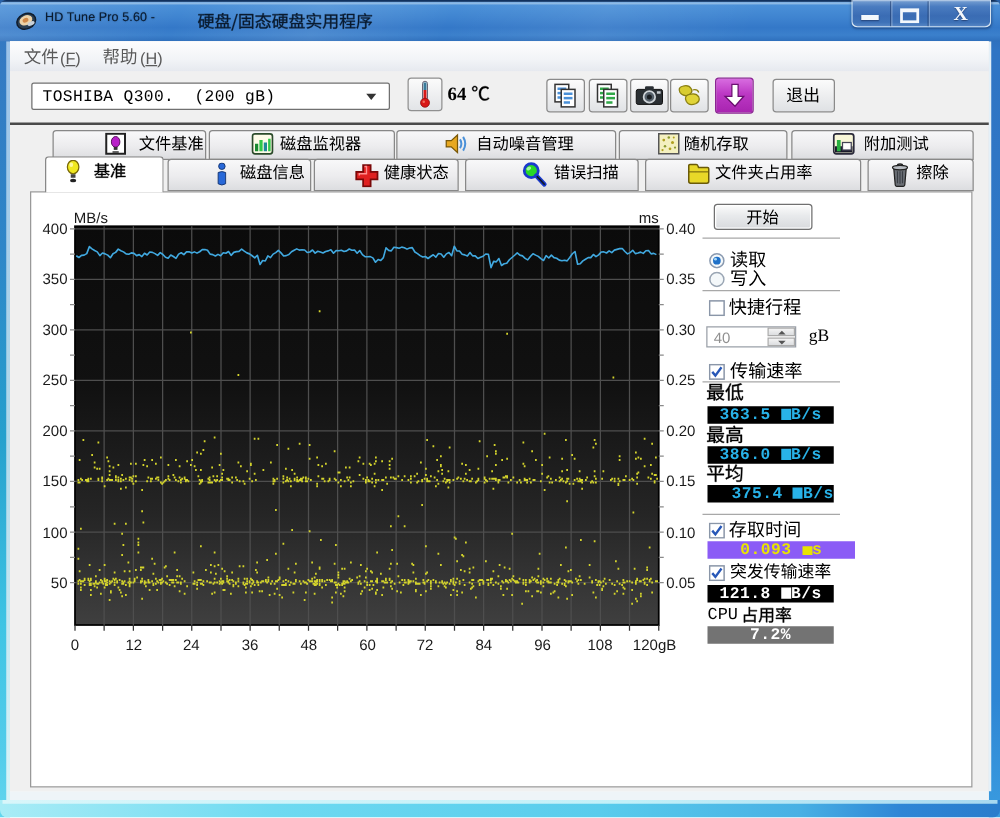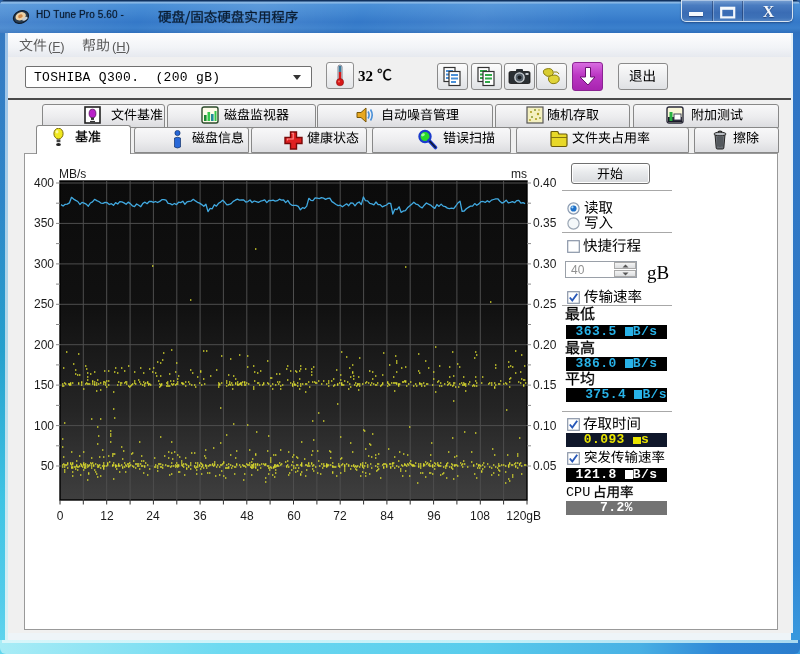--- a/index.html
+++ b/index.html
@@ -55,21 +55,21 @@
     <path d="M1 1h8L5 6z" fill="#333"></path>
   </svg>
 <div class="abs" style="left:326px;top:62px;width:28px;height:27px;background:linear-gradient(to bottom,#fbfbfb,#e2e4e7);border:1px solid #909090;border-radius:3px"></div>
 <svg class="abs" style="left:333px;top:64px" width="14" height="23" viewBox="0 0 14 23">
 <rect x="5" y="1" width="4" height="16" rx="2" fill="#e8eef2" stroke="#667" stroke-width="0.8"></rect>
 <rect x="5.8" y="2" width="2.4" height="6" fill="#3a7a9a"></rect>
 <rect x="5.8" y="8" width="2.4" height="10" fill="#d81818"></rect>
 <circle cx="7" cy="18.2" r="3.6" fill="#d81818" stroke="#8a1010" stroke-width="0.6"></circle>
 <circle cx="6" cy="17.4" r="1" fill="#f07060"></circle>
 </svg>
-<div class="abs" style="left:358px;top:68px;font-size:15px;font-weight:700;color:#000;font-family:'Liberation Serif',serif">32</div>
+<div class="abs" style="left:358px;top:68px;font-size:15px;font-weight:700;color:#000;font-family:'Liberation Serif',serif">64</div>
 <svg width="16" height="19" viewBox="0 0 16 19" style="position:absolute;left:377px;top:67px;">
     <path d="M2.8 6C3.9 6 4.9 5.2 4.9 3.9C4.9 2.6 3.9 1.8 2.8 1.8C1.7 1.8 0.7 2.6 0.7 3.9C0.7 5.2 1.7 6 2.8 6ZM2.8 5.3C2.1 5.3 1.6 4.7 1.6 3.9C1.6 3.1 2.1 2.5 2.8 2.5C3.6 2.5 4.1 3.1 4.1 3.9C4.1 4.7 3.6 5.3 2.8 5.3ZM11 13.4C12.4 13.4 13.5 12.8 14.4 11.8L13.5 10.9C12.9 11.7 12.1 12.1 11.1 12.1C9 12.1 7.7 10.4 7.7 7.7C7.7 5 9 3.3 11.1 3.3C12 3.3 12.7 3.7 13.3 4.3L14.1 3.4C13.5 2.7 12.4 2 11.1 2C8.3 2 6.2 4.2 6.2 7.7C6.2 11.3 8.2 13.4 11 13.4Z" fill="#000" stroke="#000" stroke-width="0.3"></path>
   </svg>
 <div class="abs" style="left:437px;top:63px;width:31px;height:27px;background:linear-gradient(to bottom,#fcfcfc,#e0e2e5);border:1px solid #8a8a8a;border-radius:3px"></div>
 <div class="abs" style="left:471px;top:63px;width:31px;height:27px;background:linear-gradient(to bottom,#fcfcfc,#e0e2e5);border:1px solid #8a8a8a;border-radius:3px"></div>
 <div class="abs" style="left:504px;top:63px;width:31px;height:27px;background:linear-gradient(to bottom,#fcfcfc,#e0e2e5);border:1px solid #8a8a8a;border-radius:3px"></div>
 <div class="abs" style="left:536px;top:63px;width:31px;height:27px;background:linear-gradient(to bottom,#fcfcfc,#e0e2e5);border:1px solid #8a8a8a;border-radius:3px"></div>
 <div class="abs" style="left:572px;top:62px;width:31px;height:29px;background:linear-gradient(to bottom,#d86ce0,#bc38c4 45%,#a824b0);border:1px solid #8a2492;border-radius:3px"></div>
 <svg class="abs" style="left:441px;top:66px" width="22" height="21" viewBox="0 0 22 21">
 <rect x="3" y="1.5" width="11" height="14" fill="#fff" stroke="#333" stroke-width="1.2"></rect>
@@ -297,21 +297,21 @@
 <div class="abs" style="left:565px;top:261px;width:72px;height:17px;background:#fff;border:1px solid #9aa0a8;z-index:6"></div>
 <div class="abs" style="left:571px;top:263px;font-size:12px;color:#909090;z-index:6">40</div>
 <div class="abs" style="left:614px;top:262px;width:22px;height:7px;z-index:6;background:linear-gradient(to bottom,#f4f4f4,#dcdee0);border:1px solid #aaa"></div>
 <div class="abs" style="left:614px;top:270px;width:22px;height:7px;z-index:6;background:linear-gradient(to bottom,#f4f4f4,#dcdee0);border:1px solid #aaa"></div>
 <svg class="abs" style="left:622px;top:264px;z-index:7" width="7" height="4" viewBox="0 0 7 4">
     <path d="M0.5 3.5h6L3.5 0.5z" fill="#555"></path>
   </svg>
 <svg class="abs" style="left:622px;top:272px;z-index:7" width="7" height="4" viewBox="0 0 7 4">
     <path d="M0.5 0.5h6L3.5 3.5z" fill="#555"></path>
   </svg>
-<div class="abs" style="left:647px;top:262px;font-size:19px;color:#000;z-index:6;font-family:'Liberation Serif',serif">gB</div>
+<div class="abs" style="left:647px;top:262px;font-size:14px;color:#000;z-index:6;font-family:'Liberation Serif',serif">gB</div>
 <svg class="abs" style="left:567px;top:291px;z-index:6" width="13" height="13" viewBox="0 0 13 13">
     <rect x="0.7" y="0.7" width="11.6" height="11.6" fill="#fff" stroke="#8a96a8" stroke-width="1.2"></rect>
     <path d="M2.8 6.5 L5.3 9.5 L10.2 2.8" fill="none" stroke="#2858b8" stroke-width="1.9"></path>
   </svg>
 <svg width="59" height="18" viewBox="0 0 59 18" style="position:absolute;left:584px;top:289px;z-index:6">
     <path d="M3.9 0.6C3 2.8 1.7 5 0.3 6.4C0.4 6.7 0.8 7.2 0.9 7.5C1.4 7 1.9 6.4 2.3 5.7V13.9H3.4V4.1C3.9 3.1 4.5 2 4.9 0.9ZM6.8 10.9C8.2 11.8 9.8 13.1 10.6 13.9L11.4 13.1C11 12.7 10.5 12.3 9.8 11.8C10.9 10.6 12.2 9.2 13 8.2L12.3 7.7L12.1 7.8H7.4L8 6H13.8V5H8.3L8.7 3.3H13.2V2.3H9L9.4 0.8L8.3 0.7L7.9 2.3H5V3.3H7.6L7.1 5H4.2V6H6.8C6.5 7.1 6.2 8 6 8.8H11.2C10.5 9.5 9.7 10.4 9 11.2C8.5 10.9 8 10.6 7.6 10.3Z M25.1 6.3V11.5H26V6.3ZM27 5.7V12.7C27 12.8 26.9 12.9 26.8 12.9C26.6 12.9 26 12.9 25.3 12.9C25.5 13.2 25.6 13.5 25.6 13.8C26.5 13.8 27.1 13.8 27.4 13.6C27.8 13.5 27.9 13.2 27.9 12.7V5.7ZM15.5 8C15.6 7.9 16.1 7.8 16.5 7.8H17.7V9.8C16.7 10 15.8 10.2 15.1 10.3L15.4 11.4L17.7 10.8V13.9H18.6V10.5L19.8 10.2L19.7 9.3L18.6 9.6V7.8H19.8V6.8H18.6V4.6H17.7V6.8H16.4C16.8 5.8 17.2 4.6 17.4 3.3H19.8V2.3H17.6C17.8 1.8 17.8 1.3 17.9 0.8L16.9 0.6C16.8 1.2 16.8 1.8 16.7 2.3H15.2V3.3H16.5C16.2 4.5 15.9 5.5 15.8 5.9C15.6 6.5 15.4 7 15.2 7.1C15.3 7.3 15.5 7.8 15.5 8ZM24.1 0.5C23.1 2.1 21.3 3.5 19.5 4.3C19.8 4.5 20.1 4.9 20.3 5.1C20.6 4.9 21 4.7 21.4 4.4V5H26.8V4.3C27.1 4.6 27.5 4.8 27.9 5C28.1 4.7 28.4 4.3 28.6 4.1C27.1 3.5 25.7 2.6 24.6 1.4L24.9 0.9ZM21.8 4.1C22.6 3.6 23.4 2.9 24.1 2.1C24.8 2.9 25.6 3.6 26.5 4.1ZM23.4 6.9V8H21.4V6.9ZM20.5 6V13.9H21.4V10.9H23.4V12.8C23.4 12.9 23.4 12.9 23.3 12.9C23.1 12.9 22.7 12.9 22.3 12.9C22.4 13.2 22.5 13.6 22.6 13.8C23.2 13.8 23.6 13.8 23.9 13.7C24.2 13.5 24.3 13.2 24.3 12.8V6ZM21.4 8.9H23.4V10H21.4Z M30 1.7C30.8 2.5 31.8 3.6 32.2 4.2L33.1 3.6C32.6 2.9 31.6 1.9 30.8 1.2ZM32.9 5.8H29.7V6.8H31.8V11.3C31.1 11.5 30.4 12.2 29.6 12.9L30.3 13.8C31.1 12.9 31.8 12.1 32.3 12.1C32.7 12.1 33.1 12.6 33.7 12.9C34.8 13.5 36 13.6 37.7 13.6C39.1 13.6 41.6 13.6 42.6 13.5C42.7 13.2 42.8 12.7 42.9 12.4C41.5 12.6 39.4 12.7 37.7 12.7C36.2 12.7 34.9 12.6 34 12C33.5 11.8 33.1 11.5 32.9 11.4ZM35.2 5.1H37.5V7H35.2ZM38.6 5.1H41V7H38.6ZM37.5 0.6V2.1H33.6V3H37.5V4.2H34.2V7.8H37C36.2 9.1 34.8 10.2 33.4 10.8C33.7 11 34 11.4 34.1 11.6C35.3 11 36.6 9.9 37.5 8.7V12H38.6V8.7C39.8 9.6 41.1 10.6 41.8 11.4L42.5 10.7C41.7 9.8 40.2 8.7 38.9 7.8H42V4.2H38.6V3H42.7V2.1H38.6V0.6Z M55.5 3.4C55 4 54.1 4.8 53.5 5.3L54.3 5.8C54.9 5.4 55.8 4.7 56.4 4ZM44.3 7.9 44.9 8.7C45.8 8.3 47 7.6 48.1 7L47.9 6.2C46.6 6.9 45.2 7.5 44.3 7.9ZM44.7 4.1C45.5 4.6 46.5 5.3 46.9 5.8L47.7 5.1C47.2 4.6 46.3 3.9 45.5 3.5ZM53.3 6.8C54.3 7.5 55.6 8.3 56.2 8.9L57 8.3C56.3 7.7 55.1 6.8 54.1 6.3ZM44.2 9.8V10.8H50.2V13.9H51.3V10.8H57.3V9.8H51.3V8.6H50.2V9.8ZM49.8 0.8C50 1.1 50.3 1.5 50.5 1.9H44.5V2.9H49.9C49.4 3.6 48.9 4.2 48.7 4.4C48.5 4.6 48.3 4.8 48.1 4.8C48.2 5.1 48.3 5.5 48.4 5.8C48.6 5.7 48.9 5.6 50.6 5.5C49.9 6.2 49.3 6.7 49 7C48.5 7.4 48.1 7.7 47.8 7.7C47.9 8 48.1 8.5 48.1 8.6C48.4 8.5 48.9 8.4 52.7 8.1C52.9 8.4 53 8.6 53.1 8.8L54 8.5C53.7 7.8 53 6.7 52.3 6L51.5 6.3C51.7 6.6 52 6.9 52.2 7.3L49.6 7.5C50.9 6.5 52.2 5.2 53.3 3.8L52.5 3.3C52.2 3.7 51.8 4.1 51.5 4.5L49.6 4.6C50.1 4.1 50.6 3.5 51 2.9H57.1V1.9H51.8C51.5 1.5 51.2 0.9 50.9 0.5Z" fill="#000"></path>
   </svg>
 <svg width="31" height="19" viewBox="0 0 31 19" style="position:absolute;left:565px;top:306px;z-index:6">
     <path d="M3.7 3.7H11.3V4.7H3.7ZM3.7 1.9H11.3V2.9H3.7ZM2.6 1.1V5.5H12.4V1.1ZM5.9 7.3V8.3H3.2V7.3ZM0.7 12.6 0.8 13.6 5.9 12.9V14.4H7V12.8L7.8 12.7V11.8L7 11.9V7.3H14.2V6.4H0.7V7.3H2.2V12.4ZM7.6 8.2V9.2H8.5L8.2 9.3C8.7 10.4 9.3 11.3 10.1 12.1C9.2 12.8 8.3 13.2 7.4 13.5C7.6 13.7 7.8 14.1 7.9 14.4C8.9 14 9.9 13.5 10.8 12.8C11.6 13.5 12.6 14 13.8 14.4C13.9 14.1 14.2 13.7 14.5 13.5C13.4 13.2 12.4 12.7 11.6 12.1C12.6 11.2 13.3 10 13.8 8.5L13.2 8.2L12.9 8.2ZM9.2 9.2H12.5C12.1 10.1 11.5 10.8 10.8 11.5C10.1 10.8 9.6 10.1 9.2 9.2ZM5.9 9.2V10.2H3.2V9.2ZM5.9 11.1V12L3.2 12.3V11.1Z M23.7 11.2C24.2 12.2 24.8 13.4 25 14.2L25.9 13.8C25.6 13.1 25 11.9 24.5 11ZM19 0.7C18.1 3 16.8 5.3 15.3 6.8C15.5 7.1 15.9 7.7 16 7.9C16.5 7.4 17 6.7 17.5 5.9V14.4H18.6V4.2C19.1 3.2 19.6 2.1 20 1ZM20.4 14.5C20.7 14.3 21.1 14.1 23.9 13.3C23.8 13.1 23.8 12.7 23.8 12.4L21.7 12.9V7.4H25.1C25.6 11.5 26.5 14.2 28.1 14.3C28.7 14.3 29.2 13.6 29.5 11.3C29.3 11.2 28.9 11 28.7 10.8C28.6 12.2 28.4 12.9 28.1 12.9C27.3 12.9 26.6 10.7 26.2 7.4H29.3V6.4H26.1C26 5.1 25.9 3.7 25.9 2.3C26.9 2.1 27.8 1.8 28.6 1.5L27.7 0.6C26.1 1.3 23.2 1.8 20.6 2.2L20.7 2.2L20.6 12.6C20.6 13.2 20.3 13.4 20 13.5C20.2 13.7 20.4 14.2 20.4 14.5ZM25 6.4H21.7V3.1C22.7 2.9 23.8 2.7 24.8 2.5C24.9 3.9 24.9 5.2 25 6.4Z" fill="#000" stroke="#000" stroke-width="0.3"></path>
   </svg>
@@ -324,21 +324,21 @@
     <path d="M2.6 3.8C3.2 4.9 3.8 6.3 4 7.2L5.1 6.8C4.8 6 4.2 4.5 3.6 3.4ZM11.3 3.4C10.9 4.5 10.3 6 9.7 6.9L10.7 7.3C11.2 6.4 12 4.9 12.5 3.7ZM0.8 8V9.1H6.9V14.4H8.1V9.1H14.2V8H8.1V2.7H13.4V1.6H1.6V2.7H6.9V8Z M22.3 6.3C23.2 7 24.4 8.1 25 8.8L25.7 8C25.1 7.4 23.9 6.4 23 5.6ZM21.1 11.4 21.5 12.5C23.1 11.6 25.1 10.5 27 9.4L26.8 8.5C24.7 9.6 22.5 10.8 21.1 11.4ZM23.5 0.6C22.8 2.6 21.7 4.5 20.4 5.7C20.6 5.9 20.9 6.4 21.1 6.6C21.8 5.9 22.5 5 23.1 4H27.9C27.7 10.2 27.5 12.6 27 13.1C26.8 13.3 26.7 13.4 26.3 13.4C26 13.4 25 13.4 23.9 13.3C24.1 13.6 24.3 14 24.3 14.4C25.2 14.4 26.2 14.4 26.7 14.4C27.3 14.3 27.6 14.2 28 13.8C28.5 13 28.7 10.6 28.9 3.6C28.9 3.4 28.9 3 28.9 3H23.7C24 2.3 24.3 1.6 24.6 0.9ZM15.5 11.4 15.9 12.5C17.4 11.8 19.2 10.8 21 9.9L20.7 9L18.6 10V5.3H20.4V4.2H18.6V0.8H17.5V4.2H15.6V5.3H17.5V10.5C16.8 10.8 16.1 11.1 15.5 11.4Z" fill="#000" stroke="#000" stroke-width="0.3"></path>
   </svg>
 <div class="abs" style="left:566px;top:388px;width:101px;height:14px;background:#000;z-index:6;color:#28b2e8;font-family:'Liberation Mono',monospace;font-size:13px;font-weight:700;letter-spacing:0.4px;text-align:right;line-height:14px">375.4 <span style="display:inline-block;width:8px;height:9px;background:currentColor;vertical-align:-1px"></span>B/s</div>
 <svg class="abs" style="left:567px;top:418px;z-index:6" width="13" height="13" viewBox="0 0 13 13">
     <rect x="0.7" y="0.7" width="11.6" height="11.6" fill="#fff" stroke="#8a96a8" stroke-width="1.2"></rect>
     <path d="M2.8 6.5 L5.3 9.5 L10.2 2.8" fill="none" stroke="#2858b8" stroke-width="1.9"></path>
   </svg>
 <svg width="59" height="18" viewBox="0 0 59 18" style="position:absolute;left:583px;top:416px;z-index:6">
     <path d="M8.9 7.7V8.9H4.9V9.9H8.9V12.6C8.9 12.8 8.8 12.9 8.6 12.9C8.3 12.9 7.5 12.9 6.5 12.9C6.6 13.2 6.8 13.6 6.8 13.9C8.1 13.9 8.9 13.9 9.4 13.7C9.9 13.6 10 13.3 10 12.6V9.9H13.9V8.9H10V8.1C11 7.4 12.2 6.5 13 5.6L12.3 5.1L12 5.1H6.1V6.1H11C10.4 6.7 9.6 7.3 8.9 7.7ZM5.6 0.6C5.4 1.2 5.2 1.8 5 2.5H0.9V3.5H4.5C3.6 5.5 2.2 7.4 0.4 8.6C0.6 8.9 0.9 9.4 1 9.6C1.6 9.2 2.2 8.7 2.7 8.1V13.9H3.8V6.8C4.6 5.8 5.2 4.7 5.7 3.5H13.6V2.5H6.1C6.4 1.9 6.5 1.4 6.7 0.9Z M26.8 3.2C26.5 5.4 25.9 7.3 25.1 8.8C24.3 7.2 23.9 5.3 23.5 3.2ZM21.8 2.2V3.2H22.6C23 5.8 23.6 8.1 24.5 9.9C23.6 11.3 22.6 12.4 21.4 13.1C21.7 13.3 22 13.7 22.2 13.9C23.2 13.2 24.2 12.2 25 11C25.8 12.2 26.7 13.1 27.8 13.8C27.9 13.5 28.3 13.2 28.5 13C27.3 12.3 26.4 11.3 25.7 10C26.8 8 27.6 5.5 28 2.3L27.3 2.2L27.1 2.2ZM15.1 10.9 15.3 11.9 19.7 11.2V13.9H20.7V11L22 10.7L22 9.8L20.7 10V2.2H21.8V1.3H15.2V2.2H16.2V10.7ZM17.2 2.2H19.7V4.3H17.2ZM17.2 5.2H19.7V7.3H17.2ZM17.2 8.3H19.7V10.2L17.2 10.6Z M35.9 6.2C36.6 7.3 37.6 8.9 38.1 9.7L39 9.2C38.6 8.3 37.6 6.8 36.8 5.7ZM33.7 6.9V10.2H31.2V6.9ZM33.7 6H31.2V2.8H33.7ZM30.2 1.8V12.4H31.2V11.2H34.7V1.8ZM40.1 0.7V3.5H35.4V4.6H40.1V12.3C40.1 12.6 40 12.7 39.7 12.7C39.4 12.7 38.3 12.7 37.1 12.7C37.3 13 37.5 13.5 37.6 13.8C39 13.8 39.9 13.8 40.5 13.6C41 13.4 41.2 13.1 41.2 12.3V4.6H42.9V3.5H41.2V0.7Z M44.8 3.8V13.9H45.9V3.8ZM45 1.3C45.7 1.9 46.5 2.8 46.8 3.4L47.7 2.8C47.3 2.2 46.6 1.4 45.9 0.8ZM49 8.5H52.5V10.4H49ZM49 5.6H52.5V7.6H49ZM48 4.7V11.3H53.5V4.7ZM48.6 1.4V2.4H55.6V12.6C55.6 12.8 55.6 12.8 55.4 12.9C55.2 12.9 54.6 12.9 54 12.8C54.1 13.1 54.3 13.6 54.3 13.8C55.2 13.8 55.8 13.8 56.2 13.7C56.6 13.5 56.7 13.2 56.7 12.6V1.4Z" fill="#000"></path>
   </svg>
-<div class="abs" style="left:566px;top:433px;width:101px;height:14px;background:#0f172a;z-index:6;color:#e8e400;font-family:'Liberation Mono',monospace;font-size:13px;font-weight:700;letter-spacing:0.4px;text-align:center;line-height:14px">0.093 <span style="display:inline-block;width:8px;height:7px;background:currentColor;vertical-align:-1px"></span>s</div>
+<div class="abs" style="left:566px;top:433px;width:118px;height:14px;background:#8b5cf6;z-index:6;color:#e8e400;font-family:'Liberation Mono',monospace;font-size:13px;font-weight:700;letter-spacing:0.4px;text-align:center;line-height:14px">0.093 <span style="display:inline-block;width:8px;height:7px;background:currentColor;vertical-align:-1px"></span>s</div>
 <svg class="abs" style="left:567px;top:452px;z-index:6" width="13" height="13" viewBox="0 0 13 13">
     <rect x="0.7" y="0.7" width="11.6" height="11.6" fill="#fff" stroke="#8a96a8" stroke-width="1.2"></rect>
     <path d="M2.8 6.5 L5.3 9.5 L10.2 2.8" fill="none" stroke="#2858b8" stroke-width="1.9"></path>
   </svg>
 <svg width="82" height="17" viewBox="0 0 82 17" style="position:absolute;left:584px;top:450px;z-index:6">
     <path d="M5 3.3C4 4.2 2.7 5.1 1.5 5.6L2.1 6.3C3.4 5.8 4.8 4.8 5.8 3.7ZM7.7 4C8.9 4.6 10.4 5.6 11.2 6.3L11.8 5.5C11 4.9 9.5 4 8.3 3.4ZM7.9 6C8.5 6.5 9.2 7.1 9.5 7.6H7C7.2 6.9 7.2 6.3 7.3 5.5H6.3C6.2 6.3 6.1 6.9 6 7.6H0.8V8.5H5.7C5.1 10.1 3.8 11.4 0.7 12.1C0.9 12.3 1.2 12.7 1.3 12.9C4.6 12.1 6 10.7 6.7 8.8C7.7 11 9.5 12.4 12.3 12.9C12.5 12.6 12.7 12.2 12.9 12C10.3 11.6 8.5 10.4 7.5 8.5H12.8V7.6H9.6L10.3 7.1C10 6.7 9.3 6.1 8.7 5.6ZM1 1.9V4.5H2.1V2.9H11.4V4.5H12.4V1.9H7.6C7.4 1.5 7.1 0.9 6.9 0.4L5.8 0.7C6 1.1 6.2 1.5 6.4 1.9Z M22.6 1.2C23.2 1.8 23.9 2.7 24.3 3.2L25.1 2.7C24.7 2.2 23.9 1.3 23.4 0.7ZM15.4 4.8C15.6 4.7 16 4.6 16.9 4.6H18.8C17.9 7.4 16.4 9.6 13.9 11.1C14.2 11.3 14.5 11.7 14.7 11.9C16.4 10.8 17.7 9.4 18.6 7.8C19.2 8.8 19.9 9.7 20.7 10.4C19.5 11.2 18.1 11.8 16.7 12.1C16.9 12.3 17.2 12.7 17.3 13C18.8 12.6 20.2 11.9 21.5 11.1C22.7 12 24.2 12.6 25.9 13C26 12.7 26.3 12.3 26.5 12.1C24.9 11.8 23.4 11.2 22.2 10.4C23.4 9.4 24.3 8 24.9 6.3L24.2 6L24 6H19.5C19.6 5.6 19.8 5.1 19.9 4.6H26.1L26.1 3.6H20.2C20.4 2.7 20.6 1.7 20.7 0.7L19.6 0.5C19.5 1.6 19.3 2.6 19 3.6H16.6C17 2.9 17.3 2 17.6 1.1L16.5 0.9C16.3 2 15.8 3.1 15.6 3.3C15.4 3.6 15.3 3.8 15.1 3.9C15.2 4.1 15.4 4.6 15.4 4.8ZM21.4 9.8C20.5 9 19.8 8.1 19.3 7H23.5C23 8.1 22.3 9 21.4 9.8Z M30.6 0.6C29.8 2.6 28.6 4.7 27.2 6C27.4 6.2 27.7 6.7 27.8 7C28.3 6.5 28.7 5.9 29.2 5.3V12.9H30.1V3.8C30.7 2.9 31.2 1.9 31.5 0.9ZM33.3 10.2C34.6 11 36.1 12.2 36.9 13L37.6 12.2C37.3 11.8 36.7 11.4 36.1 11C37.2 9.8 38.3 8.6 39.1 7.6L38.4 7.2L38.3 7.2H33.9L34.4 5.6H39.9V4.7H34.7L35.1 3.1H39.3V2.1H35.4L35.7 0.7L34.7 0.6L34.4 2.1H31.7V3.1H34.1L33.7 4.7H30.9V5.6H33.4C33.1 6.6 32.8 7.5 32.5 8.2H37.4C36.8 8.8 36.1 9.7 35.4 10.4C34.9 10.1 34.5 9.8 34.1 9.6Z M50.4 5.8V10.7H51.2V5.8ZM52.1 5.3V11.8C52.1 12 52.1 12 51.9 12C51.7 12 51.2 12 50.6 12C50.7 12.2 50.8 12.6 50.9 12.8C51.7 12.8 52.2 12.8 52.5 12.7C52.9 12.5 52.9 12.3 52.9 11.8V5.3ZM41.5 7.4C41.6 7.3 42 7.2 42.4 7.2H43.5V9.1C42.6 9.3 41.7 9.5 41.1 9.6L41.3 10.6L43.5 10V12.9H44.3V9.8L45.5 9.5L45.4 8.7L44.3 8.9V7.2H45.4V6.3H44.3V4.3H43.5V6.3H42.3C42.6 5.4 43 4.2 43.2 3.1H45.5V2.2H43.4C43.5 1.7 43.6 1.2 43.7 0.7L42.7 0.6C42.7 1.1 42.6 1.6 42.5 2.2H41.1V3.1H42.3C42.1 4.2 41.9 5.1 41.7 5.5C41.5 6.1 41.4 6.5 41.1 6.6C41.3 6.8 41.4 7.2 41.5 7.4ZM49.4 0.5C48.5 1.9 46.8 3.3 45.2 4C45.4 4.2 45.7 4.5 45.9 4.8C46.2 4.6 46.6 4.4 46.9 4.1V4.7H51.9V4C52.3 4.2 52.6 4.4 53 4.6C53.1 4.4 53.4 4 53.6 3.8C52.2 3.2 50.9 2.5 49.9 1.3L50.2 0.9ZM47.3 3.9C48.1 3.3 48.8 2.7 49.4 2C50.1 2.7 50.8 3.3 51.7 3.9ZM48.8 6.4V7.5H46.9V6.4ZM46.1 5.6V12.9H46.9V10.1H48.8V11.9C48.8 12 48.8 12 48.7 12.1C48.5 12.1 48.2 12.1 47.7 12C47.9 12.3 48 12.6 48 12.9C48.6 12.9 49 12.9 49.3 12.7C49.6 12.6 49.6 12.3 49.6 11.9V5.6ZM46.9 8.2H48.8V9.4H46.9Z M54.9 1.6C55.7 2.3 56.6 3.3 57 4L57.8 3.3C57.4 2.7 56.4 1.8 55.7 1.1ZM57.6 5.4H54.6V6.3H56.6V10.5C56 10.7 55.3 11.3 54.6 12L55.2 12.9C55.9 12 56.6 11.3 57.1 11.3C57.4 11.3 57.8 11.7 58.4 12C59.4 12.6 60.5 12.7 62.1 12.7C63.4 12.7 65.7 12.6 66.7 12.6C66.7 12.3 66.9 11.8 67 11.6C65.7 11.7 63.7 11.8 62.1 11.8C60.7 11.8 59.5 11.7 58.6 11.2C58.2 10.9 57.9 10.7 57.6 10.6ZM59.8 4.8H61.9V6.5H59.8ZM62.9 4.8H65.2V6.5H62.9ZM61.9 0.6V1.9H58.3V2.8H61.9V3.9H58.8V7.3H61.5C60.7 8.4 59.4 9.5 58.1 10.1C58.3 10.2 58.6 10.6 58.8 10.8C59.9 10.2 61.1 9.2 61.9 8.1V11.2H62.9V8.1C64 8.9 65.2 9.9 65.9 10.6L66.5 9.9C65.8 9.2 64.4 8.1 63.2 7.3H66.1V3.9H62.9V2.8H66.8V1.9H62.9V0.6Z M78.7 3.2C78.2 3.7 77.4 4.5 76.8 4.9L77.5 5.4C78.1 5 78.9 4.3 79.5 3.7ZM68.3 7.3 68.8 8.1C69.7 7.7 70.8 7.1 71.8 6.6L71.6 5.8C70.4 6.4 69.1 7 68.3 7.3ZM68.6 3.8C69.4 4.3 70.3 4.9 70.7 5.4L71.4 4.8C71 4.3 70.1 3.7 69.3 3.2ZM76.6 6.4C77.6 6.9 78.7 7.7 79.3 8.3L80.1 7.7C79.5 7.1 78.3 6.3 77.4 5.8ZM68.2 9.2V10.1H73.7V13H74.8V10.1H80.3V9.2H74.8V8H73.7V9.2ZM73.4 0.7C73.6 1 73.8 1.4 74 1.8H68.5V2.7H73.4C73 3.3 72.5 3.9 72.4 4.1C72.2 4.3 72 4.5 71.8 4.5C71.9 4.7 72 5.2 72.1 5.4C72.3 5.3 72.6 5.2 74.1 5.1C73.5 5.8 72.9 6.3 72.6 6.5C72.2 6.9 71.8 7.1 71.5 7.2C71.6 7.4 71.8 7.9 71.8 8C72.1 7.9 72.5 7.9 76.1 7.5C76.2 7.8 76.4 8 76.5 8.2L77.3 7.9C77 7.2 76.3 6.3 75.7 5.6L74.9 5.9C75.2 6.2 75.4 6.5 75.6 6.8L73.2 7C74.4 6 75.6 4.8 76.7 3.6L75.8 3.1C75.6 3.5 75.2 3.9 74.9 4.2L73.2 4.3C73.6 3.8 74.1 3.3 74.5 2.7H80.2V1.8H75.2C75 1.4 74.7 0.8 74.4 0.4Z" fill="#000"></path>
   </svg>
 <div class="abs" style="left:566px;top:468px;width:101px;height:14px;background:#000;z-index:6;color:#fff;font-family:Liberation Mono, monospace;font-size:13px;font-weight:700;letter-spacing:0.4px;text-align:center;line-height:14px">121.8 <span style="display:inline-block;width:8px;height:9px;background:currentColor;vertical-align:-1px"></span>B/s</div>
 <div class="abs" style="left:566px;top:485px;font-size:13.5px;font-weight:400;color:#000;z-index:6;font-family:'Liberation Mono',monospace">CPU</div>
 <svg width="41" height="17" viewBox="0 0 41 17" style="position:absolute;left:593px;top:485px;z-index:6">

